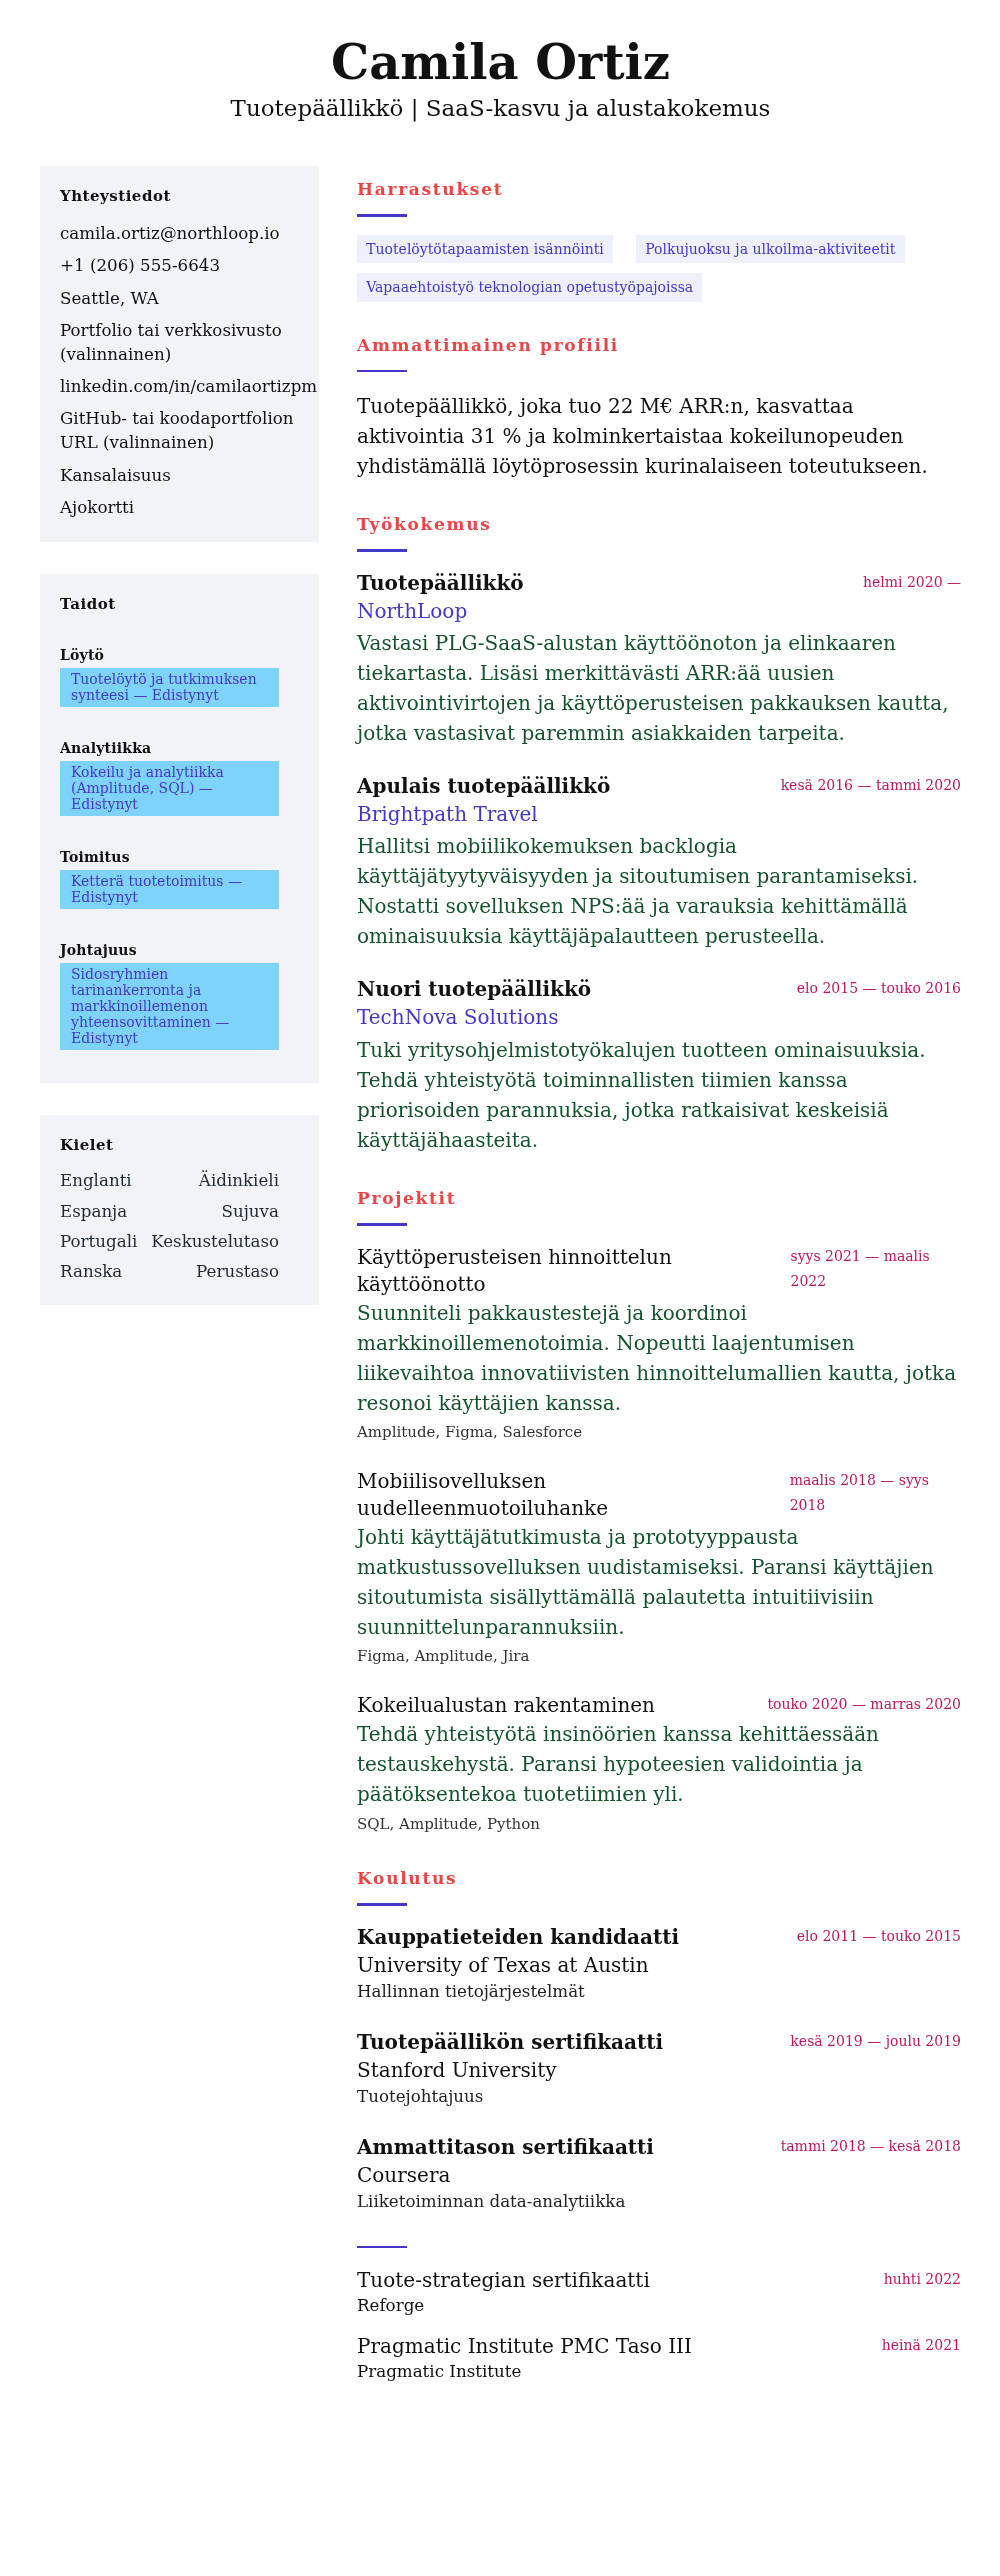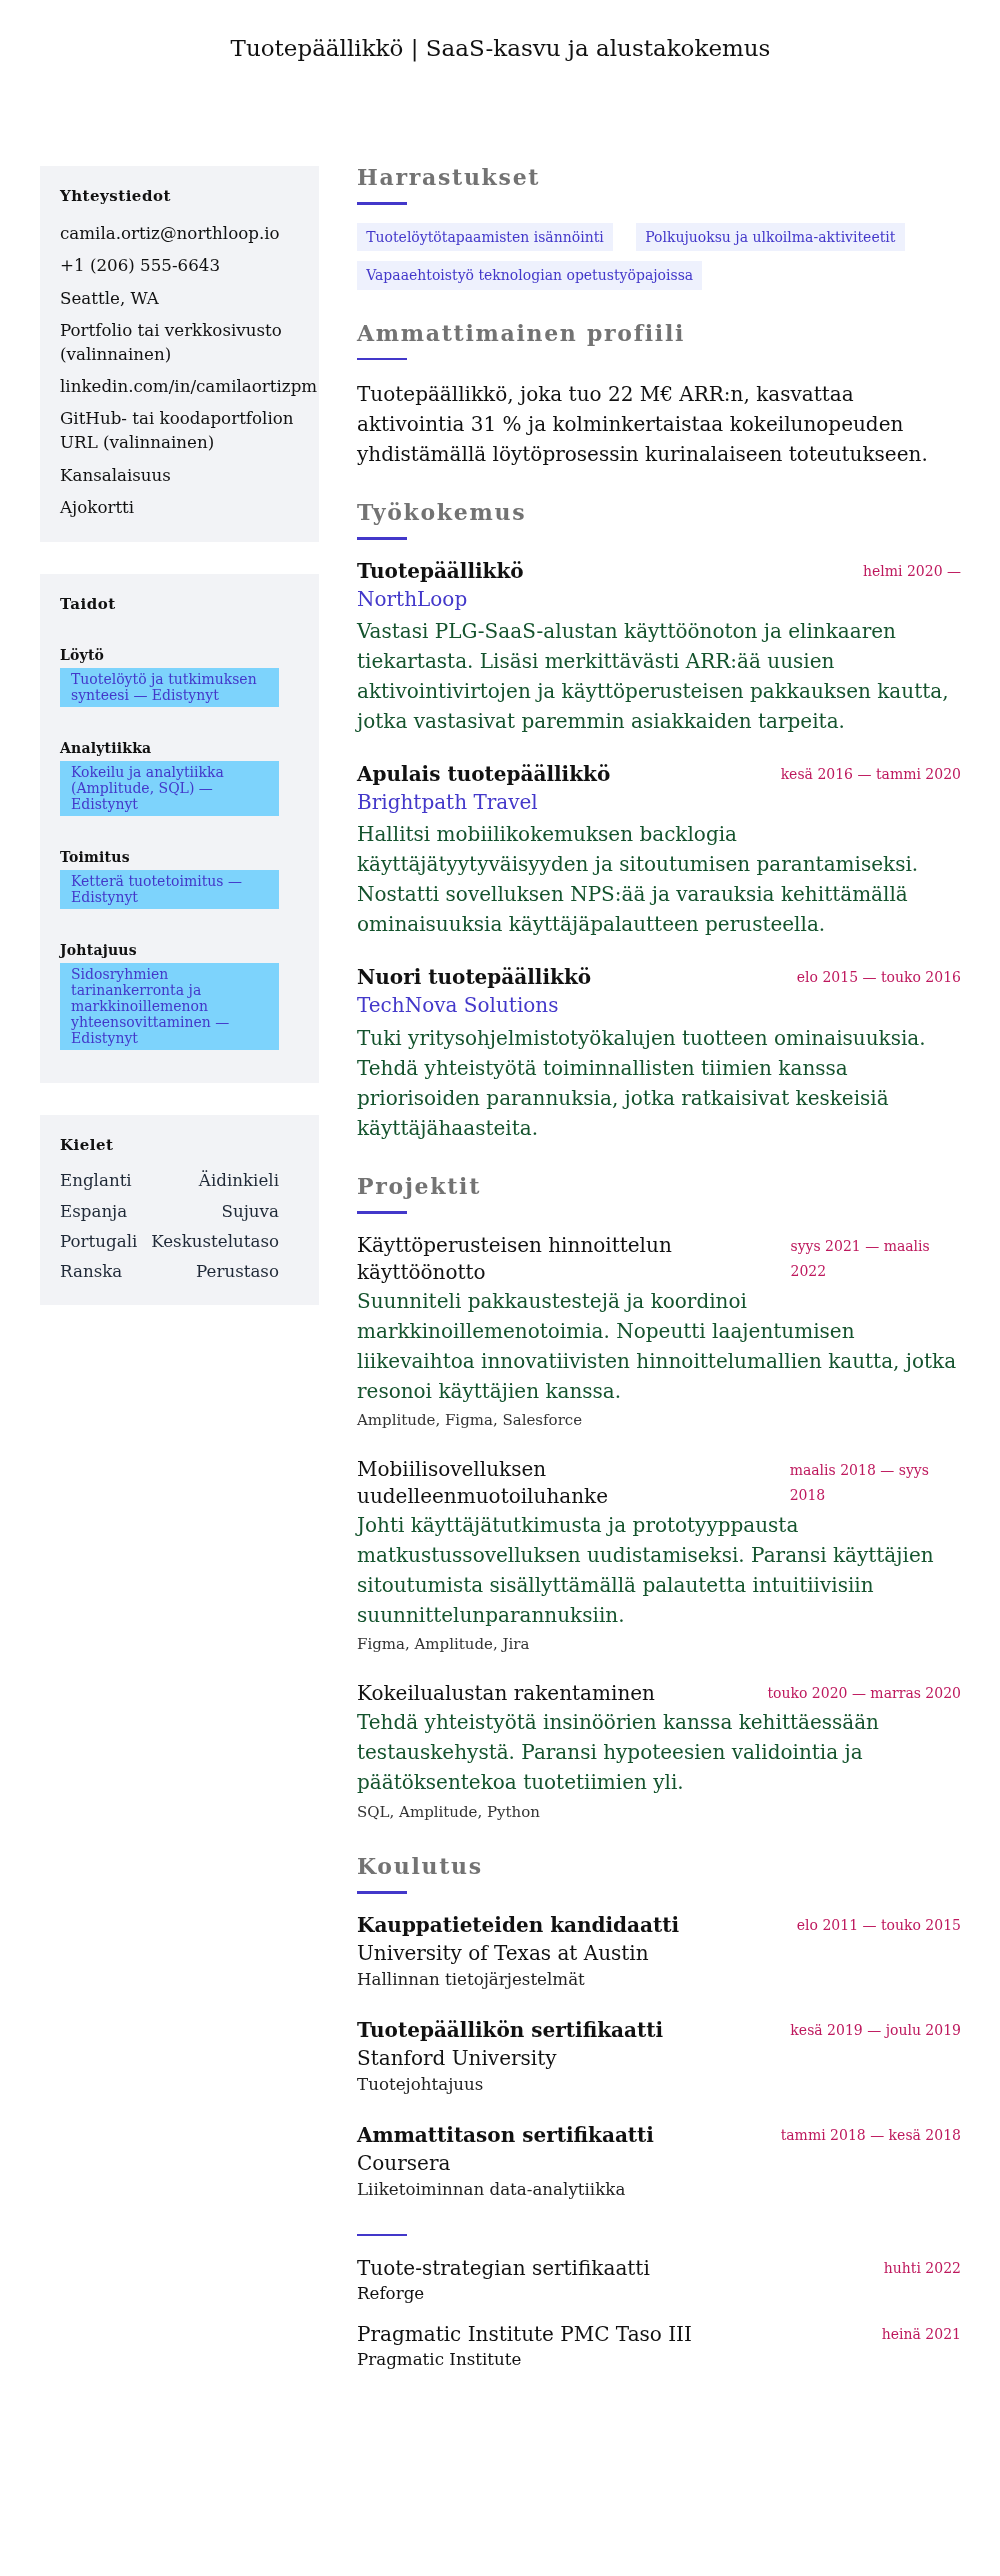--- a/index.html
+++ b/index.html
@@ -22,50 +22,51 @@
 
   .side-box { background: #f2f3f6; padding: 20px 20px 23px 20px; margin-bottom: 32px; }
   .side-title { font-size: 15px; font-weight: bold; letter-spacing: 0.5px; color: #111111; margin-bottom: 15px; line-height: 20px; }
   .contact-item { font-size: 16.7px; line-height: 24px; color: #111111; margin-bottom: 8.3px; }
   .skill-group-title { font-size: 14px; font-weight: bold; color: #111111; line-height: 18.3px; margin-bottom: 3.3px; letter-spacing: 0.2px; margin-top: 32px; }
   .skill-chip { background: #7dd3fc; color: #4338ca; font-size: 14px; line-height: 16px; padding: 3.3px 10px 4.2px 11px; margin-bottom: 15px; margin-right: 20px; }
   .skill-chip.last { margin-bottom: 10px; }
   .lang-row { display: flex; justify-content: space-between; font-size: 16.7px; line-height: 21px; color: #1f2937; margin-bottom: 9.2px; margin-right: 20px; }
 
   .section { margin-bottom: 32px; }
-  .section-title { font-size: 22px; font-weight: bold; letter-spacing: 1.7px; color: #737373; line-height: 23px; margin-top: 0; }
+  .section-title { font-size: 17px; font-weight: bold; letter-spacing: 1.7px; color: #ef4444; line-height: 23px; margin-top: 12px; }
   .section-underline { width: 50px; height: 2.5px; background: #4338ca; margin-top: 13.3px; margin-bottom: 18.3px; }
 
   .chips { display: flex; flex-wrap: wrap; gap: 10px 23px; }
   .hobby-chip { background: #eef1fd; color: #4338ca; font-size: 14px; line-height: 18.3px; padding: 5px 9.2px; }
 
   .summary { font-size: 20px; line-height: 30px; color: #111111; }
 
   .entry { margin-bottom: 25px; }
-  .entry-head { display: flex; justify-content: space-between; align-items: center; gap: 6px; }
+  .entry-head { display: flex; justify-content: space-between; align-items: flex-start; gap: 6px; }
   .entry-title { font-size: 20px; font-weight: bold; line-height: 27px; color: #111111; }
   .entry-title.regular { font-weight: normal; }
   .entry-date { font-size: 14px; line-height: 25px; color: #be185d; white-space: nowrap; text-align: right; }
   .entry-date.wrap { white-space: normal; max-width: 204px; text-align: left; }
   .entry-org { font-size: 20px; line-height: 28px; color: #4338ca; }
   .entry-org.dark { color: #111111; }
   .entry-desc { font-size: 20px; line-height: 30px; color: #14532d; margin-top: 3.3px; }
   .entry-desc.tight { margin-top: 0; }
   .entry-tech { font-size: 15px; line-height: 22px; color: #333333; margin-top: 3.3px; }
   .entry-field { font-size: 16.7px; line-height: 25px; color: #222222; }
   .cert-title { font-size: 20px; line-height: 27px; color: #111111; }
   .cert-issuer { font-size: 16.7px; line-height: 23px; color: #111111; }
   .cert { margin-bottom: 16.7px; }
 </style>
 </head>
 <body>
 
 <div class="page">
 
   <header class="header">
+    <h1 class="name">Camila Ortiz</h1>
     <div class="subtitle">Tuotepäällikkö | SaaS-kasvu ja alustakokemus</div>
   </header>
 
   <div class="layout">
 
     <aside class="sidebar">
 
       <section class="side-box">
         <h3 class="side-title">Yhteystiedot</h3>
         <div class="contact-item">camila.ortiz@northloop.io</div>

